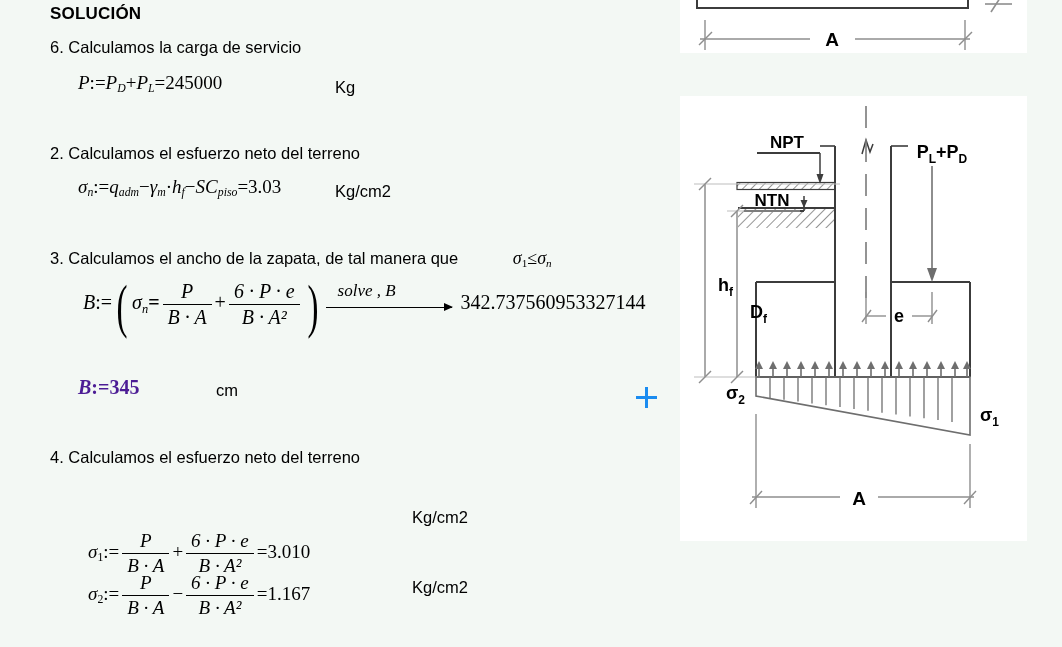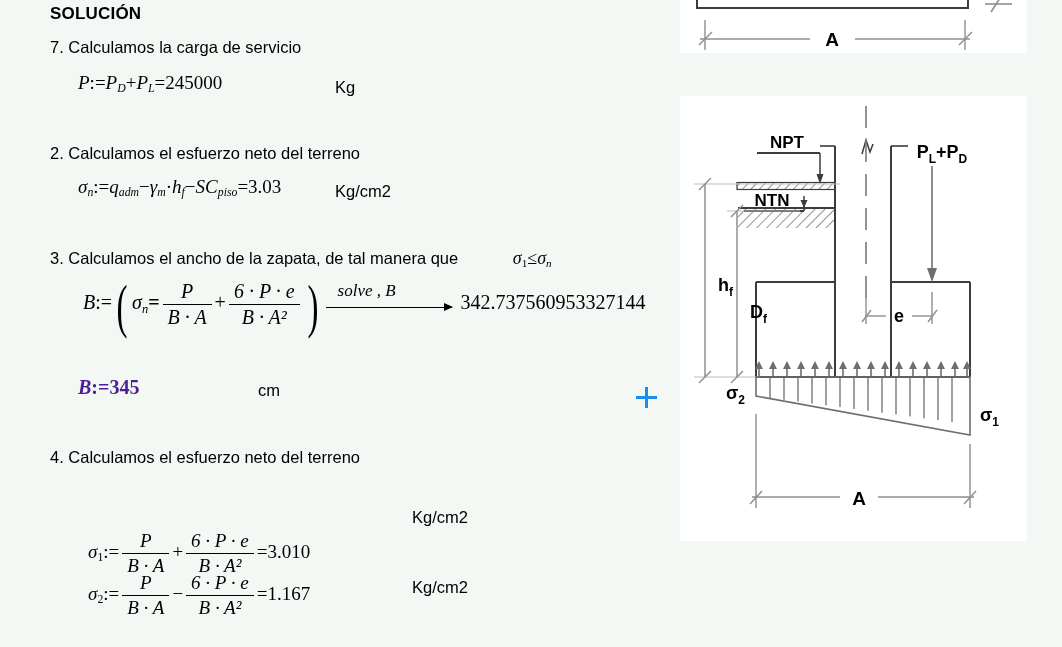--- a/index.html
+++ b/index.html
@@ -120,21 +120,21 @@
 </style>
 </head>
 <body>
 
 <div class="root">
 
   <div class="doc">
 
     <div class="heading">SOLUCIÓN</div>
 
-    <div class="step" style="left:50px; top:38px;">7. Calculamos la carga de servicio</div>
+    <div class="step" style="left:50px; top:38px;">6. Calculamos la carga de servicio</div>
 
     <div class="math" style="left:78px; top:72px;">
       <span class="mi">P</span><span class="mn">:=</span><span class="mi">P</span><sub class="s">D</sub><span class="mn">+</span><span class="mi">P</span><sub class="s">L</sub><span class="mn">=</span><span class="mn">245000</span>
     </div>
     <div class="unit" style="left:335px; top:78px;">Kg</div>
 
     <div class="step" style="left:50px; top:144px;">2. Calculamos el esfuerzo neto del terreno</div>
 
     <div class="math" style="left:78px; top:176px;">
       <span class="mi">σ</span><sub class="s">n</sub><span class="mn">:=</span><span class="mi">q</span><sub class="s">adm</sub><span class="mn">−</span><span class="mi">γ</span><sub class="s">m</sub><span class="mn">·</span><span class="mi">h</span><sub class="s">f</sub><span class="mn">−</span><span class="mi">SC</span><sub class="s">piso</sub><span class="mn">=</span><span class="mn">3.03</span>
@@ -155,21 +155,21 @@
           <span class="den mi">B · A²</span>
         </span><span class="paren">)</span><span class="solvebox">
           <span class="lbl">solve , B</span>
           <span class="arrow"></span>
         </span><span class="mn">342.737560953327144</span>
     </div>
 
     <div class="math red" style="left:78px; top:376px; font-size:20px; font-weight:bold;">
       <span class="mi">B</span><span class="mn">:=</span><span class="mn">345</span>
     </div>
-    <div class="unit" style="left:216px; top:381px;margin-left:42px;">cm</div>
+    <div class="unit" style="left:216px; top:381px;">cm</div>
 
     <div class="crosshair" style="left:636px; top:387px;">
       <span class="h"></span>
       <span class="v"></span>
     </div>
 
     <div class="step" style="left:50px; top:448px;">4. Calculamos el esfuerzo neto del terreno</div>
 
     <div class="math" style="left:88px; top:502px; font-size:19px;margin-top:28px;">
       <span class="mi">σ</span><sub class="sn">1</sub><span class="mn">:=</span><span class="frac">

